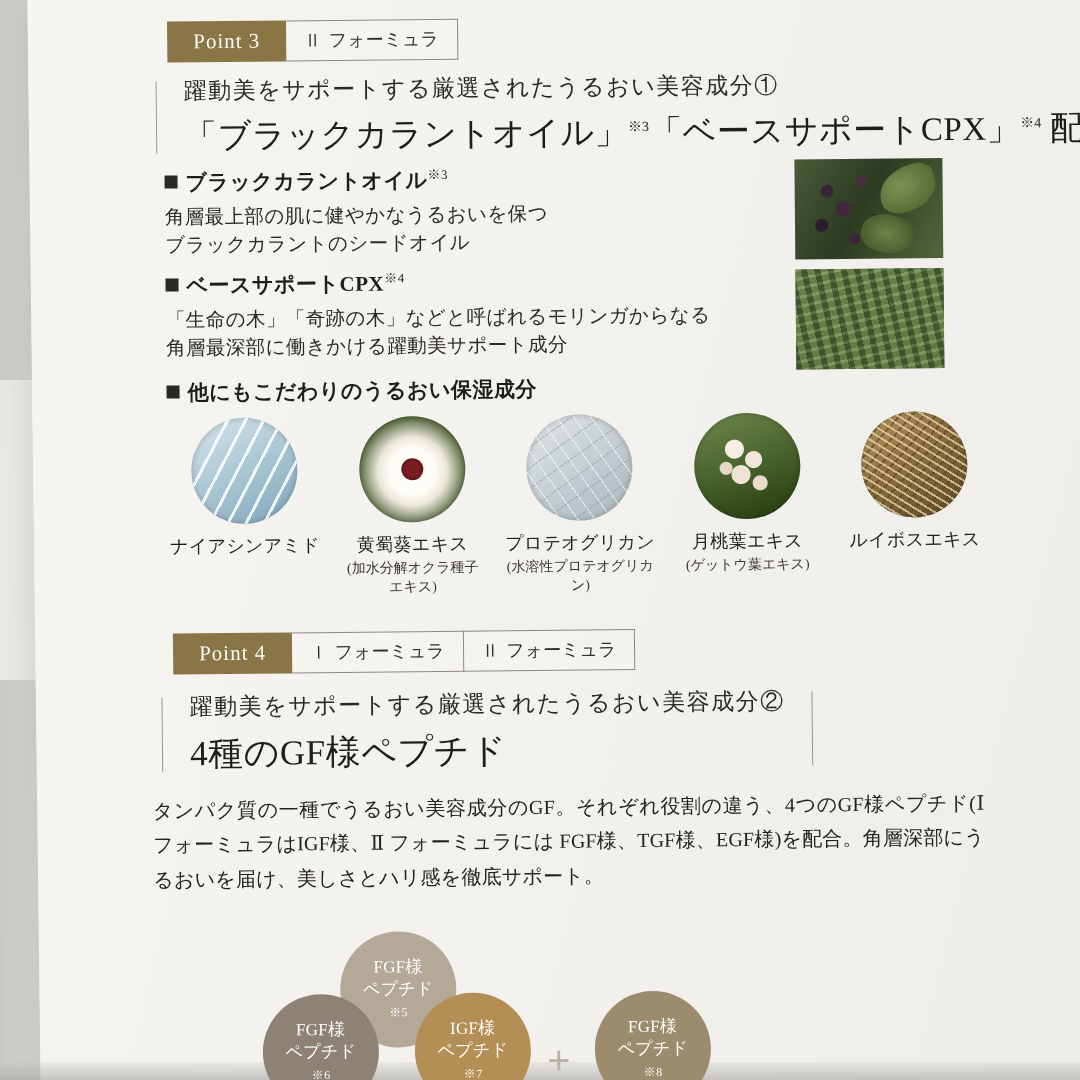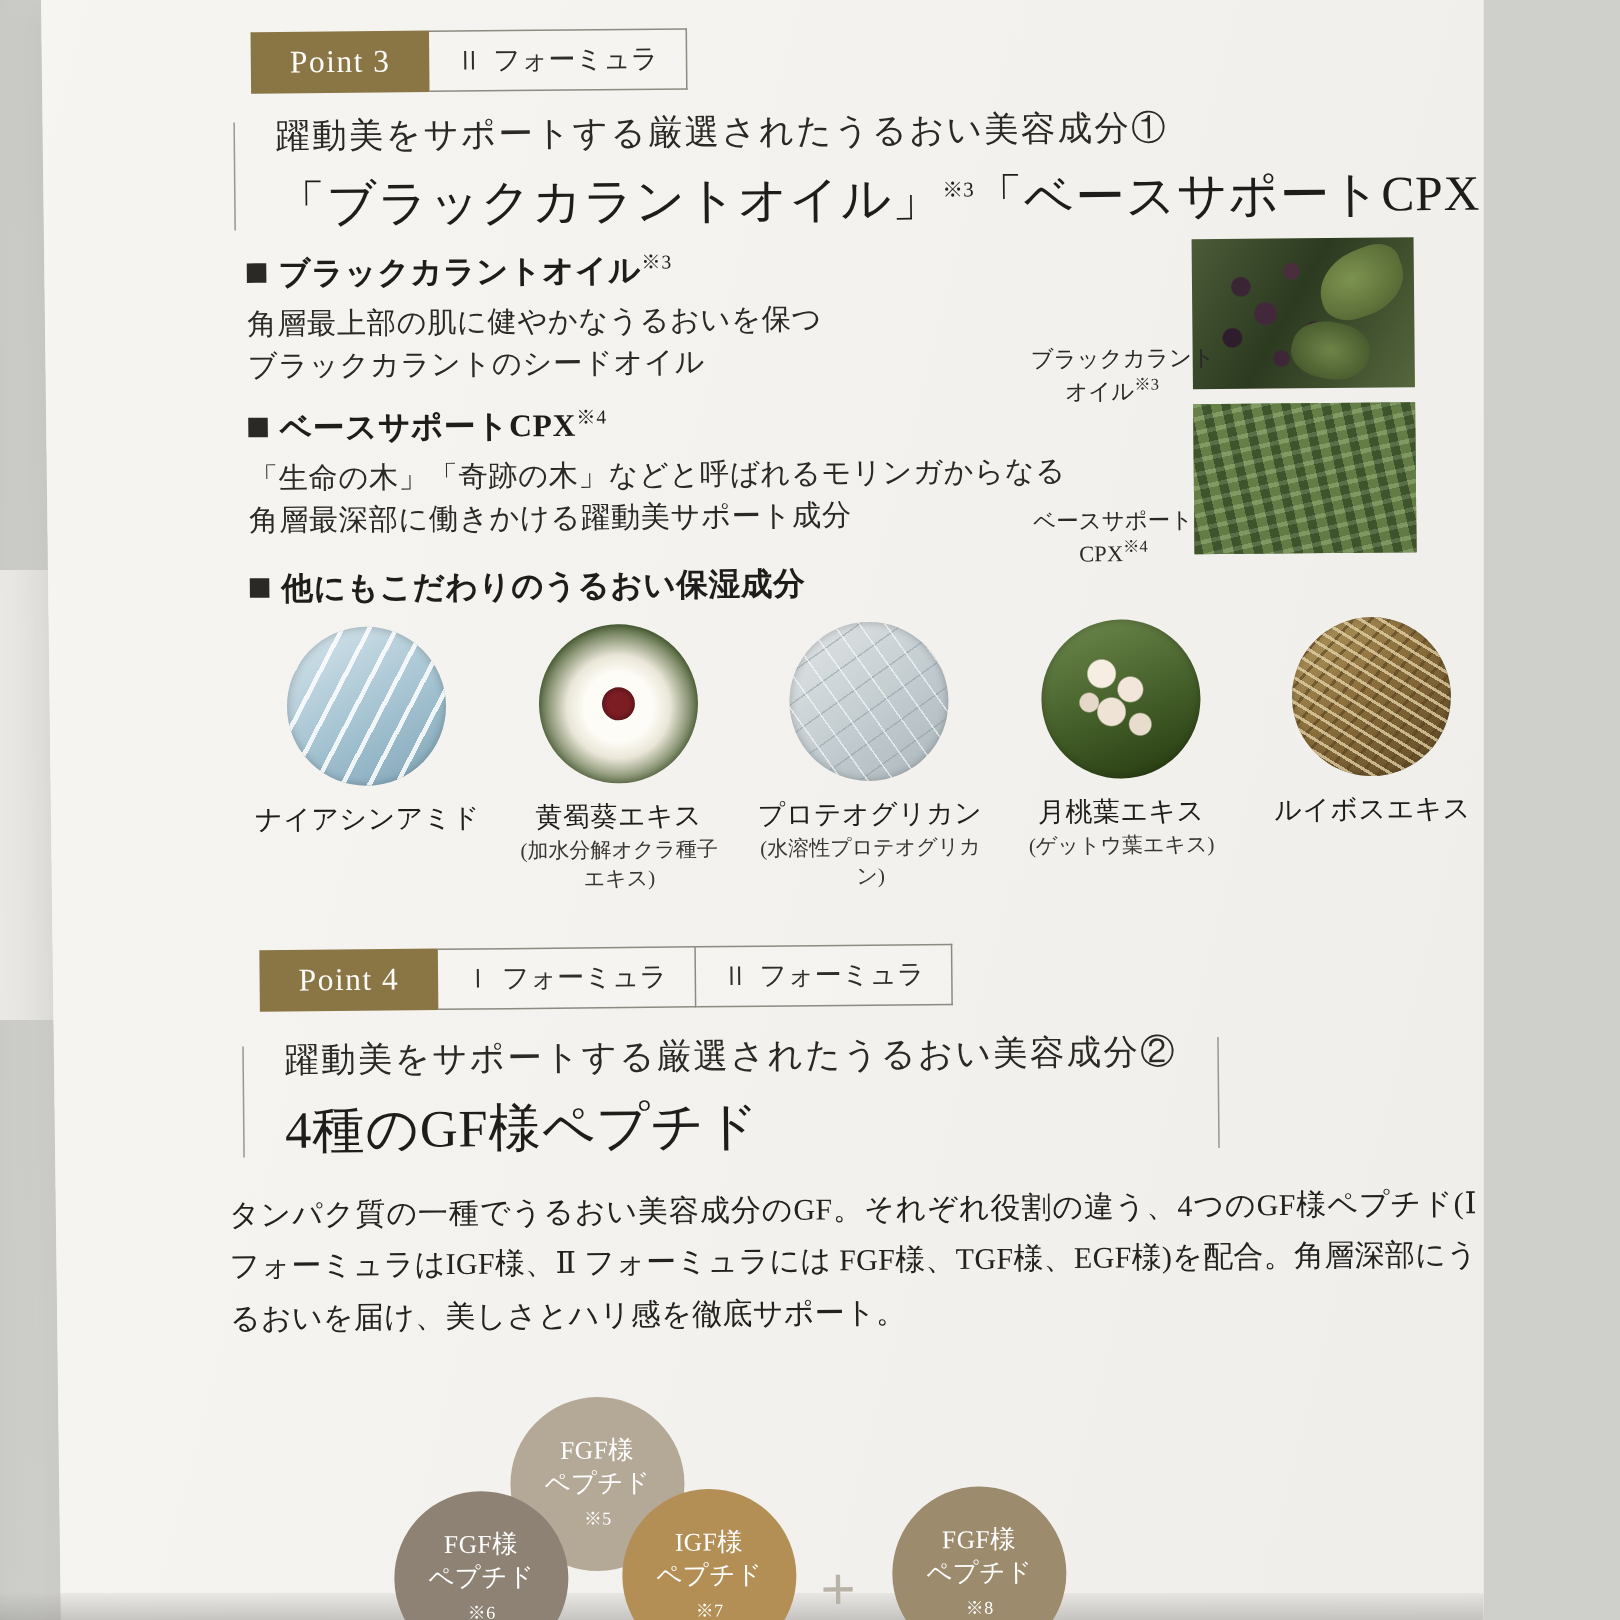--- a/index.html
+++ b/index.html
@@ -8,25 +8,24 @@
   }
   body {
     width: 1080px;
     height: 1080px;
     overflow: hidden;
     font-family: "Liberation Serif", "DejaVu Serif", serif;
     background: #cfd0cc;
   }
   .page {
     position: relative;
-    width: 972px;
+    width: 1080px;
     height: 1080px;
     background: #f1efec;
     overflow: hidden;
-    padding-left: 17px;
   }
   
   .sheet {
     position: absolute;
     left: 34px;
     top: -12px;
     width: 1070px;
     height: 1110px;
     background: linear-gradient(105deg, #f7f5f1 0%, #f4f2ee 40%, #efedea 100%);
     transform: rotate(-0.7deg);
@@ -377,30 +376,22 @@
     <div class="sec" style="left:168px; top:375px;">
       <div class="sec-title">
         <span class="sq"></span><span>他にもこだわりのうるおい保湿成分</span>
       </div>
     </div>
 
     <div class="photo-thumb ph-berry" style="left:798px; top:162px;">
       <div class="leaf"></div>
       <div class="leaf2"></div>
     </div>
-    <div class="photo-cap" style="left:690px; top:232px; width:108px;">
-      <span>ブラックカラント</span><br>
-      <span>オイル</span><span class="sup">※3</span>
-    </div>
 
     <div class="photo-thumb ph-moringa" style="left:798px; top:272px;"></div>
-    <div class="photo-cap" style="left:690px; top:340px; width:108px;">
-      <span>ベースサポート</span><br>
-      <span>CPX</span><span class="sup">※4</span>
-    </div>
 
     <div class="circ-row">
       <div class="circ-item">
         <div class="circ c-niacin"></div>
         <div class="circ-name">ナイアシンアミド</div>
       </div>
       <div class="circ-item">
         <div class="circ c-okra"></div>
         <div class="circ-name">黄蜀葵エキス</div>
         <div class="circ-sub">(加水分解オクラ種子<br>エキス)</div>

